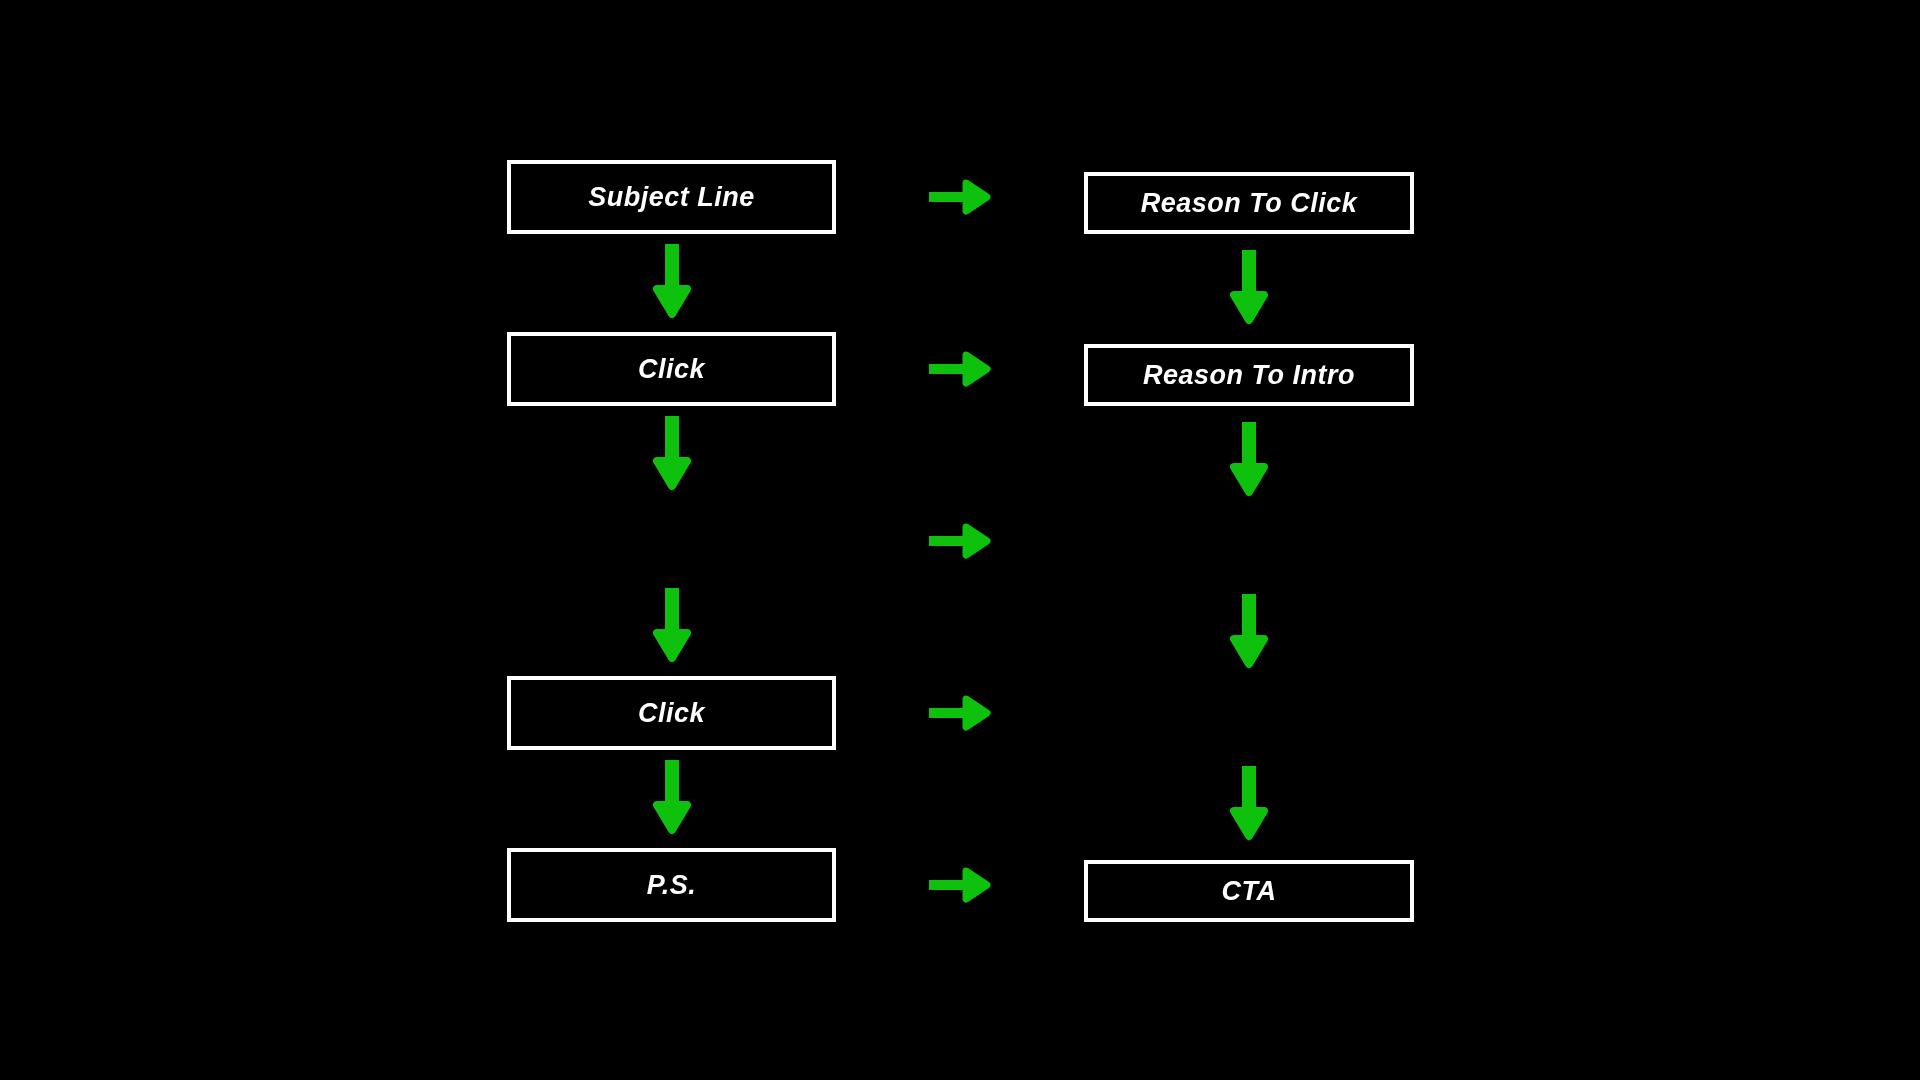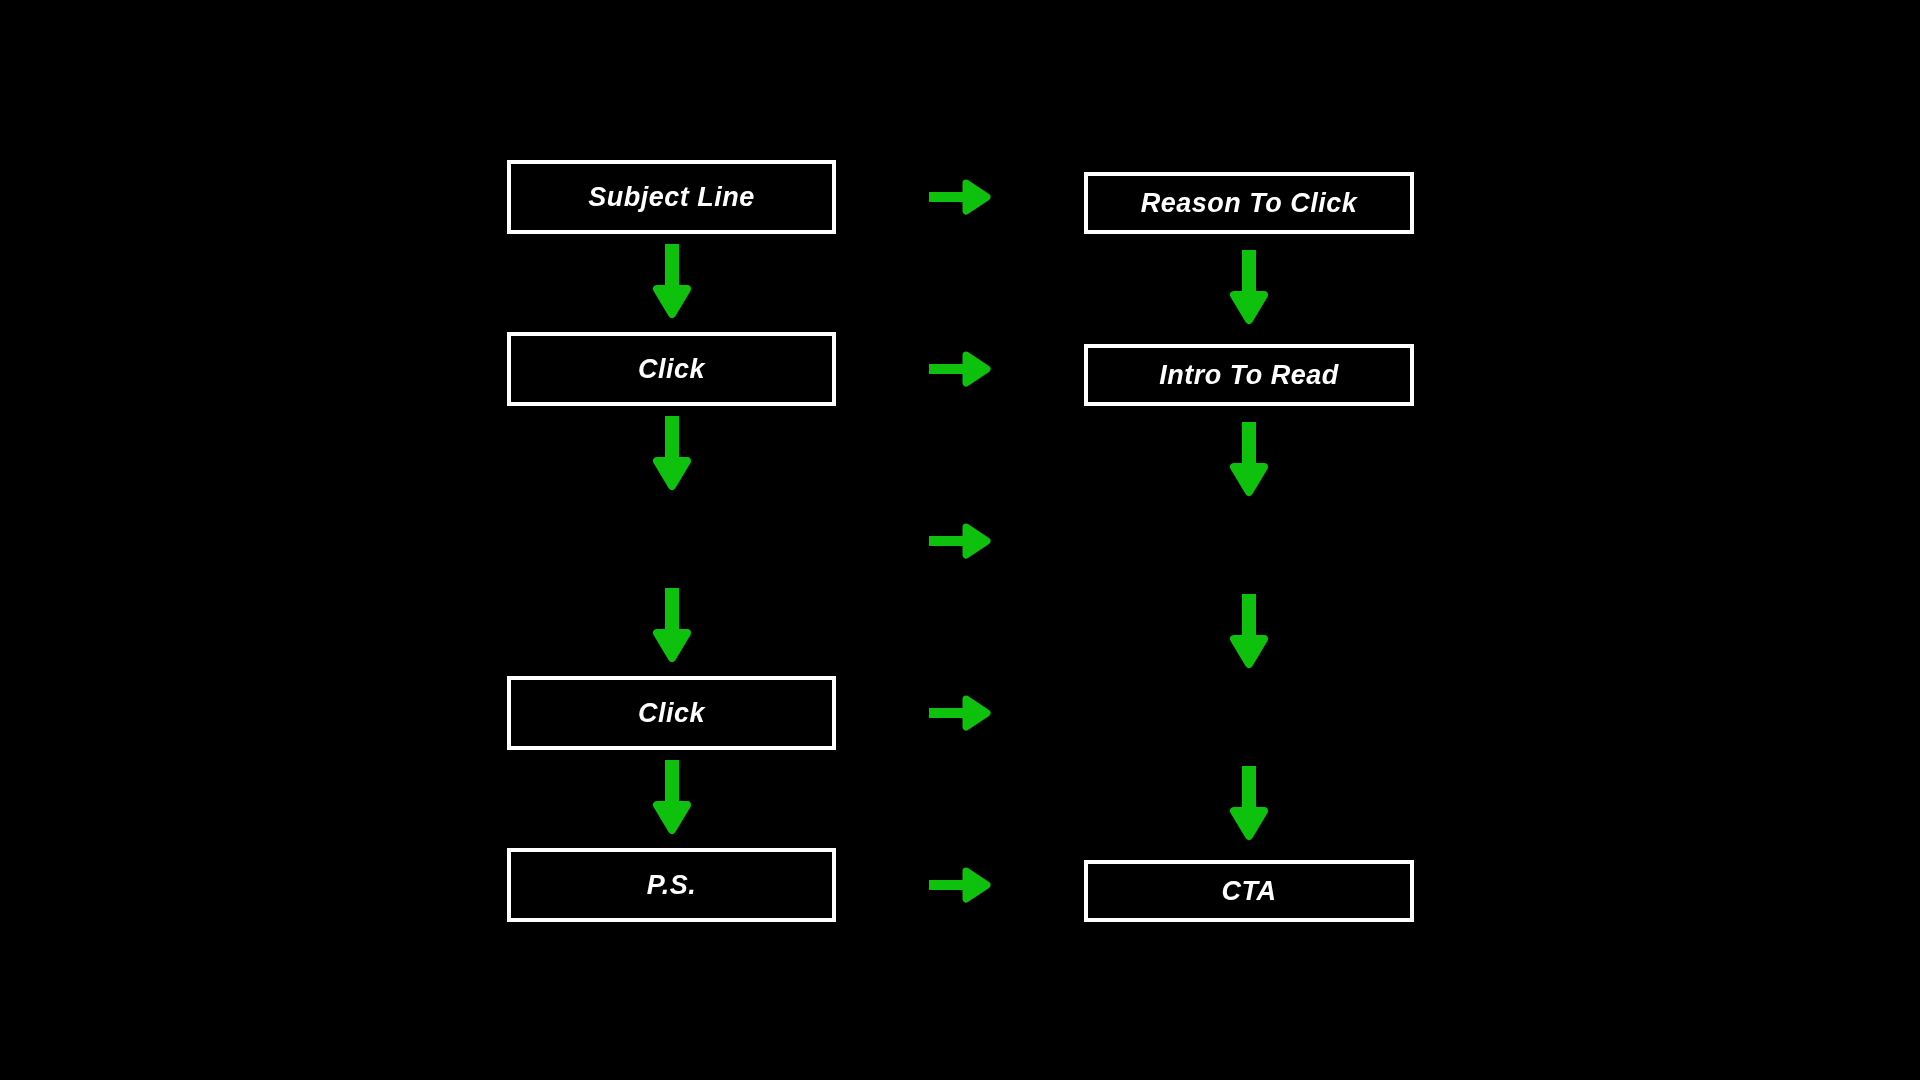--- a/index.html
+++ b/index.html
@@ -93,21 +93,21 @@
   <div class="flow-box col-1" style="grid-row:3">
     <span class="label">Click</span>
   </div>
   <div class="h-arrow-cell col-2" style="grid-row:3">
     <svg class="arrow-svg" width="66" height="40" viewBox="0 0 66 40" aria-hidden="true">
       <path class="arrow-fill" d="M3 16 h34 v8 H3 z" stroke-width="2"></path>
       <path class="arrow-fill" d="M39 6 L60 20 L39 34 Z" stroke-width="7" stroke-linejoin="round"></path>
     </svg>
   </div>
   <div class="flow-box col-3" style="grid-row:3">
-    <span class="label">Intro To Read</span>
+    <span class="label">Reason To Intro</span>
   </div>
 
   <div class="v-arrow-cell col-1" style="grid-row:4">
     <svg class="arrow-svg" width="46" height="80" viewBox="0 0 46 80" aria-hidden="true">
       <path class="arrow-fill" d="M17 2 h12 v42 H17 z" stroke-width="2"></path>
       <path class="arrow-fill" d="M8 46 L38 46 L23 71 Z" stroke-width="8" stroke-linejoin="round"></path>
     </svg>
   </div>
   <div class="v-arrow-cell col-3" style="grid-row:4">
     <svg class="arrow-svg" width="46" height="80" viewBox="0 0 46 80" aria-hidden="true">

